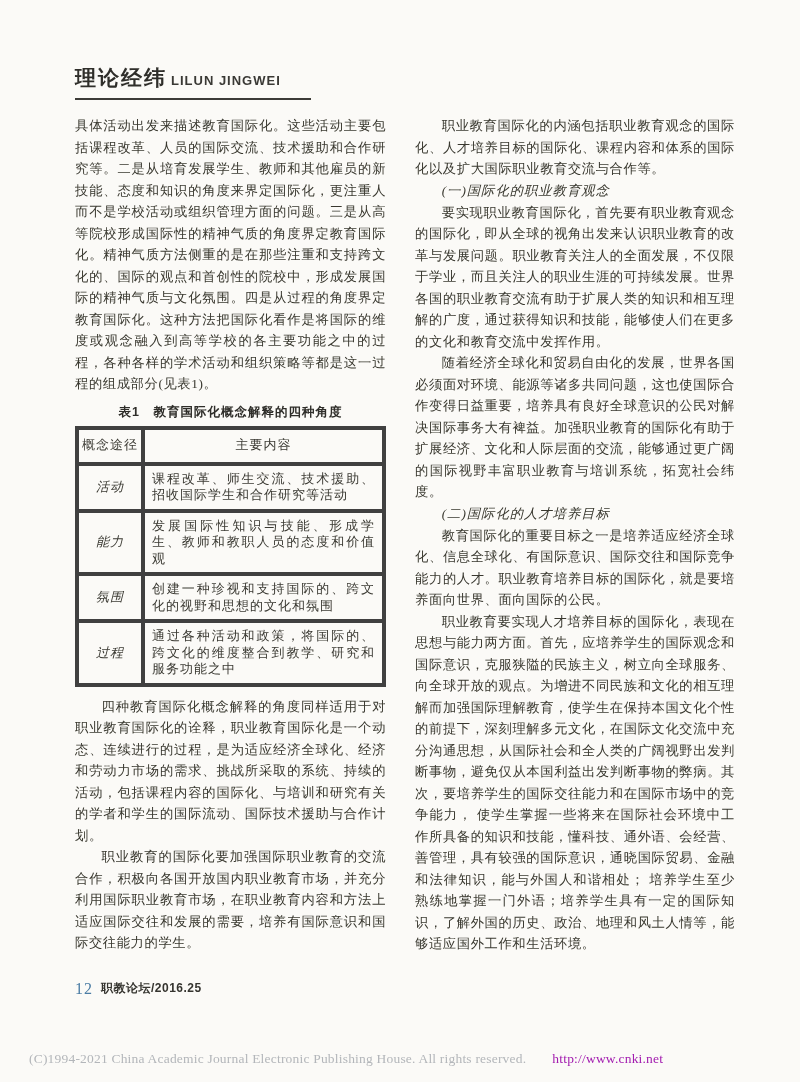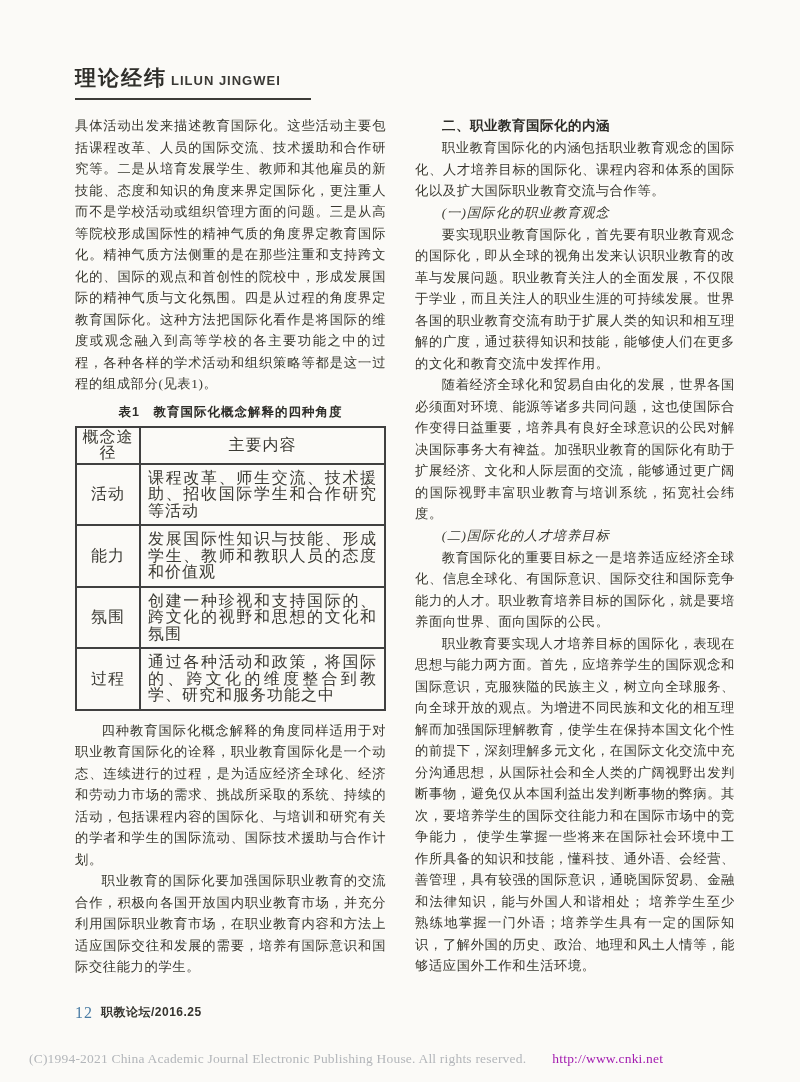--- a/index.html
+++ b/index.html
@@ -77,29 +77,29 @@
     font-weight:bold;font-size:12.5px;color:#2e2d29;
     letter-spacing:1px;
   }
   table.concept{
     width:100%;
     border-collapse:collapse;
     border:1.6px solid #403f3a;
     margin-bottom:9px;
   }
   table.concept th, table.concept td{
-    border:2px solid #404040;
-    font-size:16px;
+    border:4px solid #404040;
+    font-size:13px;
     line-height:16.5px;
     letter-spacing:1px;
     color:#3b3a33;
     font-weight:normal;
   }
   table.concept th{height:30px;text-align:center;}
-  td.term{width:60px;text-align:center;}
+  td.term{width:60px;text-align:center;font-style:italic;}
   td.desc{padding:5px 7px;text-align:justify;}
   
   .pagefoot{
     margin-top:26px;
     display:flex;align-items:flex-start;gap:8px;
   }
   .pageno{
     font-family:"Liberation Serif",serif;
     font-size:16px;color:#4a7ca4;letter-spacing:1px;
   }
@@ -162,21 +162,20 @@
       <p class="body indent">四种教育国际化概念解释的角度同样适用于对职业教育国际化的诠释，职业教育国际化是一个动态、连续进行的过程，是为适应经济全球化、经济和劳动力市场的需求、挑战所采取的系统、持续的活动，包括课程内容的国际化、与培训和研究有关的学者和学生的国际流动、国际技术援助与合作计划。</p>
       <p class="body indent">职业教育的国际化要加强国际职业教育的交流合作，积极向各国开放国内职业教育市场，并充分利用国际职业教育市场，在职业教育内容和方法上适应国际交往和发展的需要，培养有国际意识和国际交往能力的学生。</p>
 
       <div class="pagefoot">
         <span class="pageno">12</span>
         <span class="journal">职教论坛/2016.25</span>
       </div>
     </div>
 
     <div class="col-right">
-      <p class="heading">二、职业教育国际化的内涵</p>
       <p class="body indent">职业教育国际化的内涵包括职业教育观念的国际化、人才培养目标的国际化、课程内容和体系的国际化以及扩大国际职业教育交流与合作等。</p>
       <p class="subheading">(一)国际化的职业教育观念</p>
       <p class="body indent">要实现职业教育国际化，首先要有职业教育观念的国际化，即从全球的视角出发来认识职业教育的改革与发展问题。职业教育关注人的全面发展，不仅限于学业，而且关注人的职业生涯的可持续发展。世界各国的职业教育交流有助于扩展人类的知识和相互理解的广度，通过获得知识和技能，能够使人们在更多的文化和教育交流中发挥作用。</p>
       <p class="body indent">随着经济全球化和贸易自由化的发展，世界各国必须面对环境、能源等诸多共同问题，这也使国际合作变得日益重要，培养具有良好全球意识的公民对解决国际事务大有裨益。加强职业教育的国际化有助于扩展经济、文化和人际层面的交流，能够通过更广阔的国际视野丰富职业教育与培训系统，拓宽社会纬度。</p>
       <p class="subheading">(二)国际化的人才培养目标</p>
       <p class="body indent">教育国际化的重要目标之一是培养适应经济全球化、信息全球化、有国际意识、国际交往和国际竞争能力的人才。职业教育培养目标的国际化，就是要培养面向世界、面向国际的公民。</p>
       <p class="body indent">职业教育要实现人才培养目标的国际化，表现在思想与能力两方面。首先，应培养学生的国际观念和国际意识，克服狭隘的民族主义，树立向全球服务、向全球开放的观点。为增进不同民族和文化的相互理解而加强国际理解教育，使学生在保持本国文化个性的前提下，深刻理解多元文化，在国际文化交流中充分沟通思想，从国际社会和全人类的广阔视野出发判断事物，避免仅从本国利益出发判断事物的弊病。其次，要培养学生的国际交往能力和在国际市场中的竞争能力， 使学生掌握一些将来在国际社会环境中工作所具备的知识和技能，懂科技、通外语、会经营、善管理，具有较强的国际意识，通晓国际贸易、金融和法律知识，能与外国人和谐相处； 培养学生至少熟练地掌握一门外语；培养学生具有一定的国际知识，了解外国的历史、政治、地理和风土人情等，能够适应国外工作和生活环境。</p>
     </div>
 
   </div>

